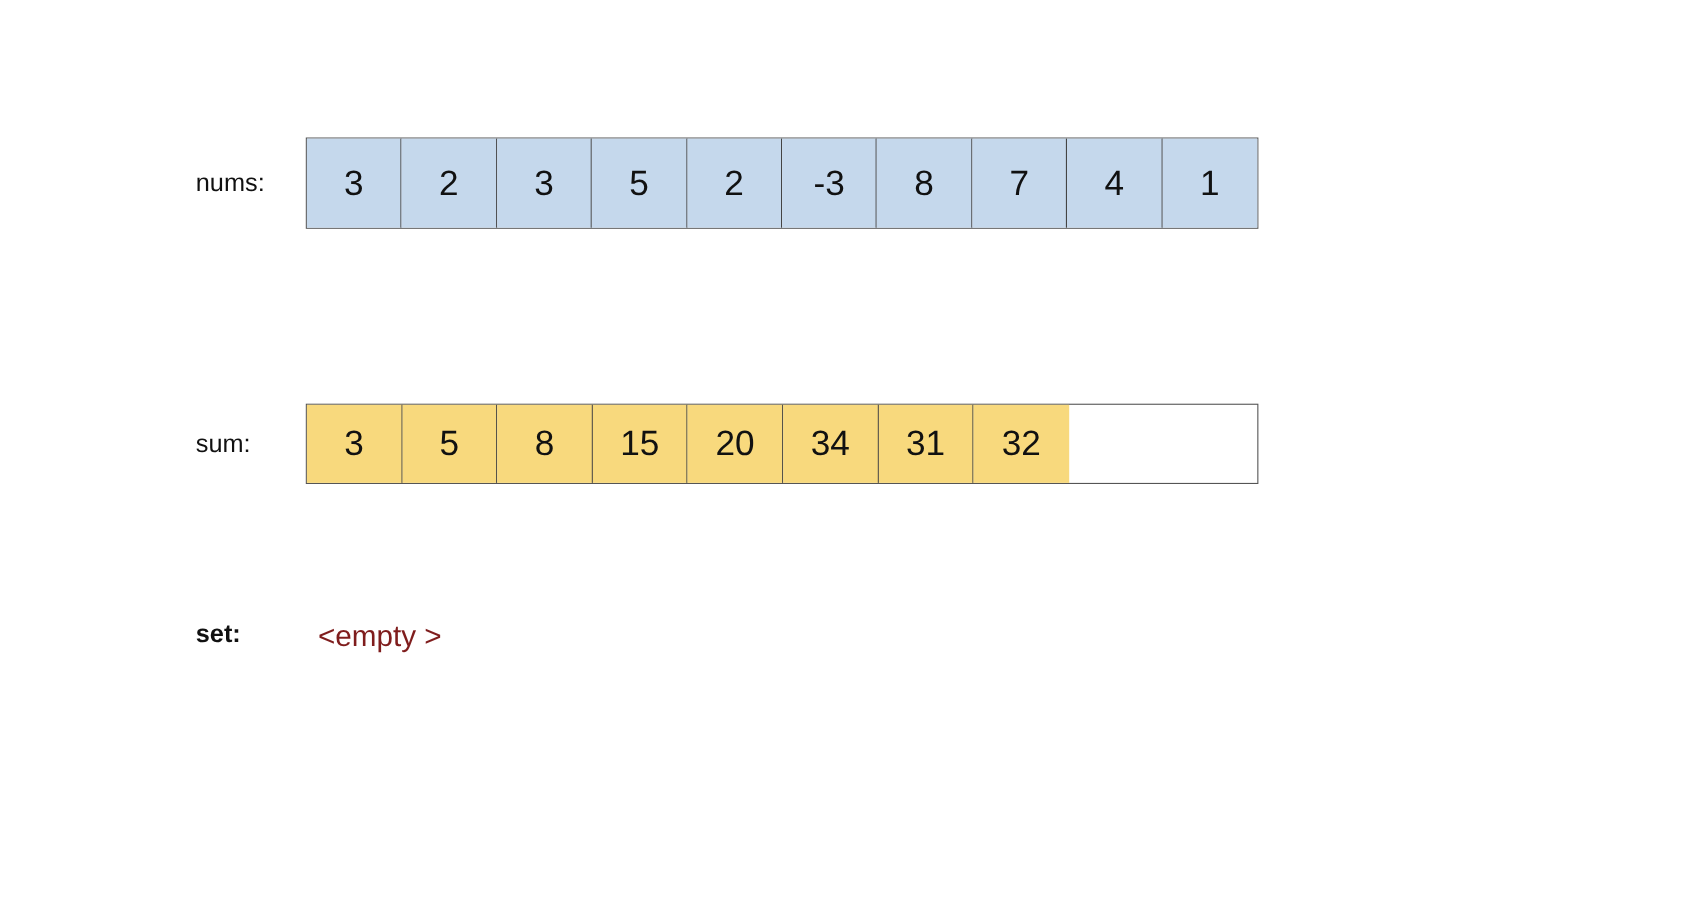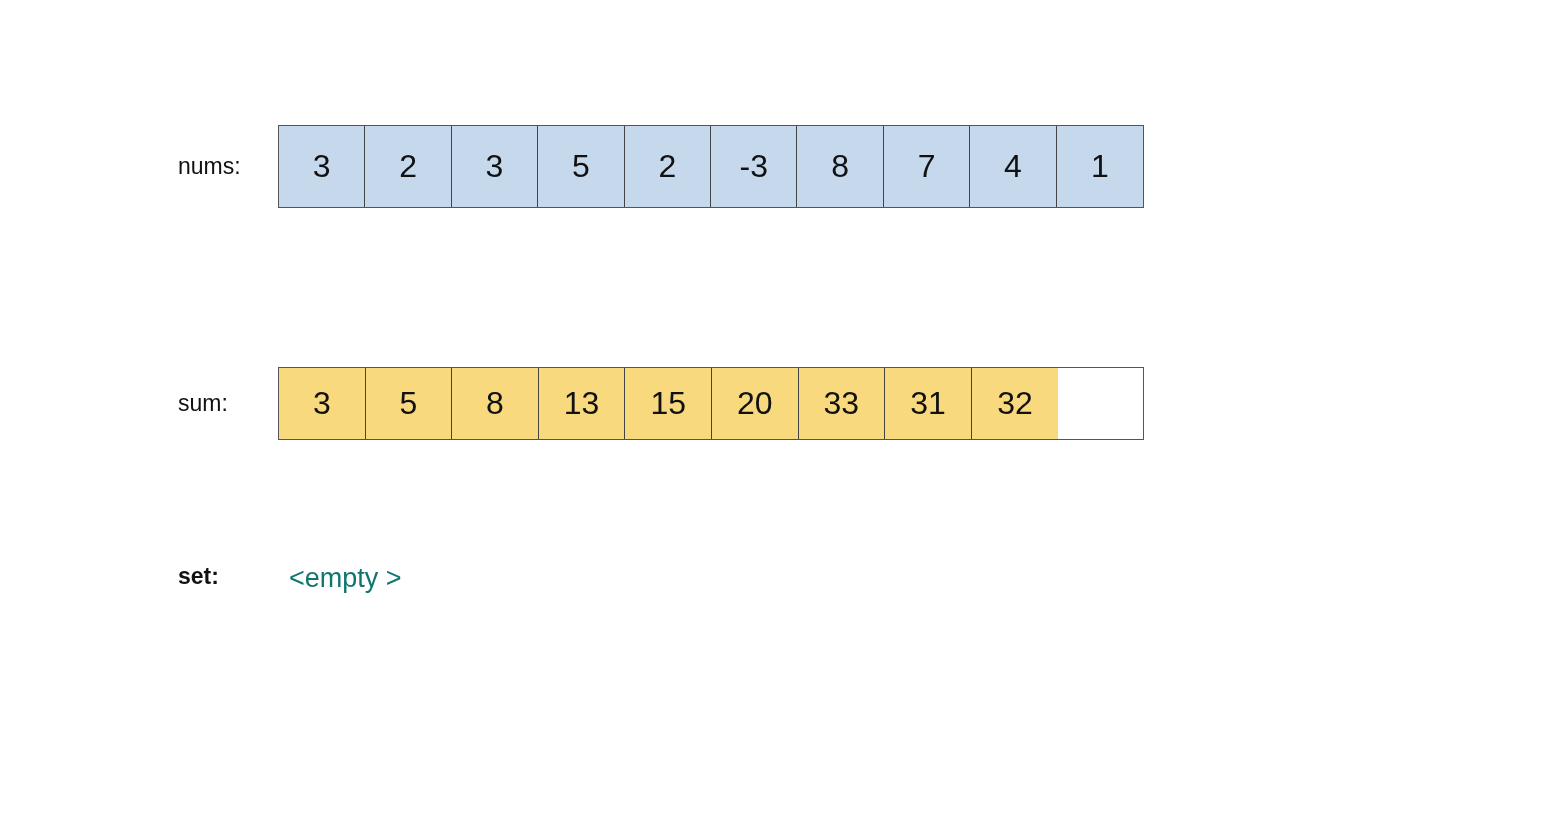--- a/index.html
+++ b/index.html
@@ -7,21 +7,21 @@
          font-family:"Liberation Sans", "DejaVu Sans", sans-serif; color:#111; }
   .label { position:absolute; left:178px; font-size:23px; }
   .row { position:absolute; left:278px; display:flex; border:1px solid #555; box-sizing:border-box; }
   .cell { width:86.6px; box-sizing:border-box; border-right:1px solid #444; display:flex;
           align-items:center; justify-content:center; font-size:32px; color:#111; }
   .cell:last-child { border-right:none; }
   #nums-row { top:125px; height:83px; width:866px; }
   #nums-row .cell { background:#c5d8ec; }
   #sum-row { top:367px; height:73px; width:866px; }
   #sum-row .cell { background:#f8d97d; }
-  .empty { position:absolute; left:289px; top:563px; font-size:27px; color:#0f766e; }
+  .empty { position:absolute; left:289px; top:563px; font-size:27px; color:#7f1d1d; }
 </style>
 </head>
 <body>
 
 <div class="label" style="top:153px;">nums:</div>
 <div class="row" id="nums-row">
   <div class="cell">3</div>
   <div class="cell">2</div>
   <div class="cell">3</div>
   <div class="cell">5</div>
@@ -31,22 +31,21 @@
   <div class="cell">7</div>
   <div class="cell">4</div>
   <div class="cell">1</div>
 </div>
 
 <div class="label" style="top:390px;text-align:center;">sum:</div>
 <div class="row" id="sum-row">
   <div class="cell">3</div>
   <div class="cell">5</div>
   <div class="cell">8</div>
-  <div class="cell">13</div>
   <div class="cell">15</div>
   <div class="cell">20</div>
-  <div class="cell">33</div>
+  <div class="cell">34</div>
   <div class="cell">31</div>
   <div class="cell">32</div>
 </div>
 
 <div class="label" style="top:563px;font-weight:bold;">set:</div>
 <div class="empty">&lt;empty &gt;</div>
 
 </body></html>

